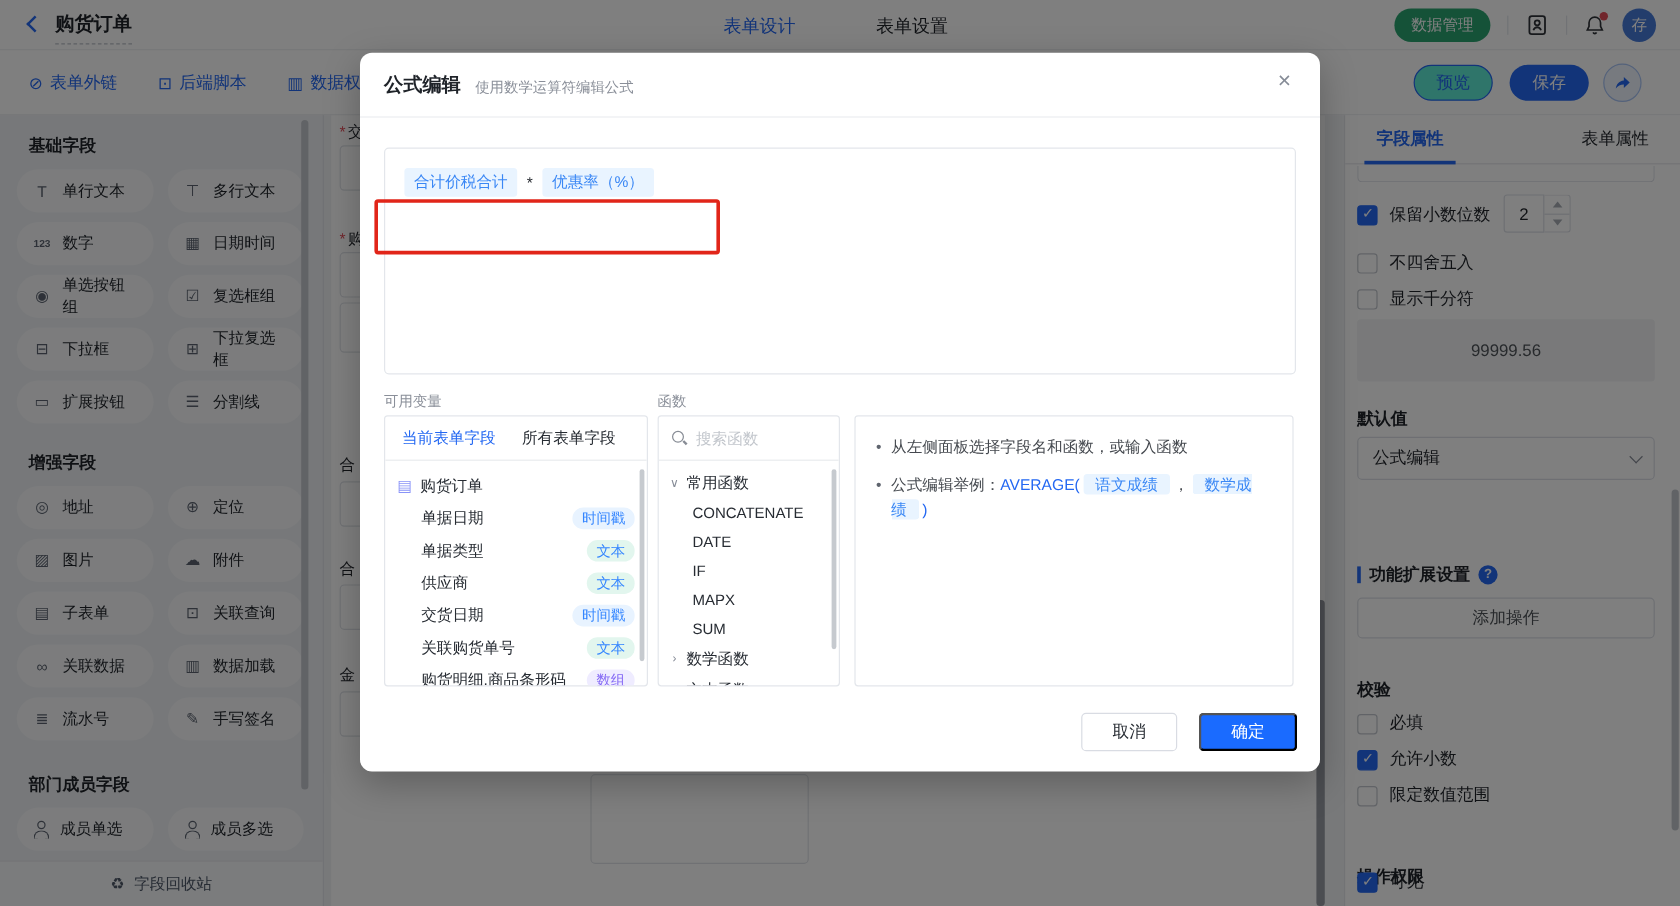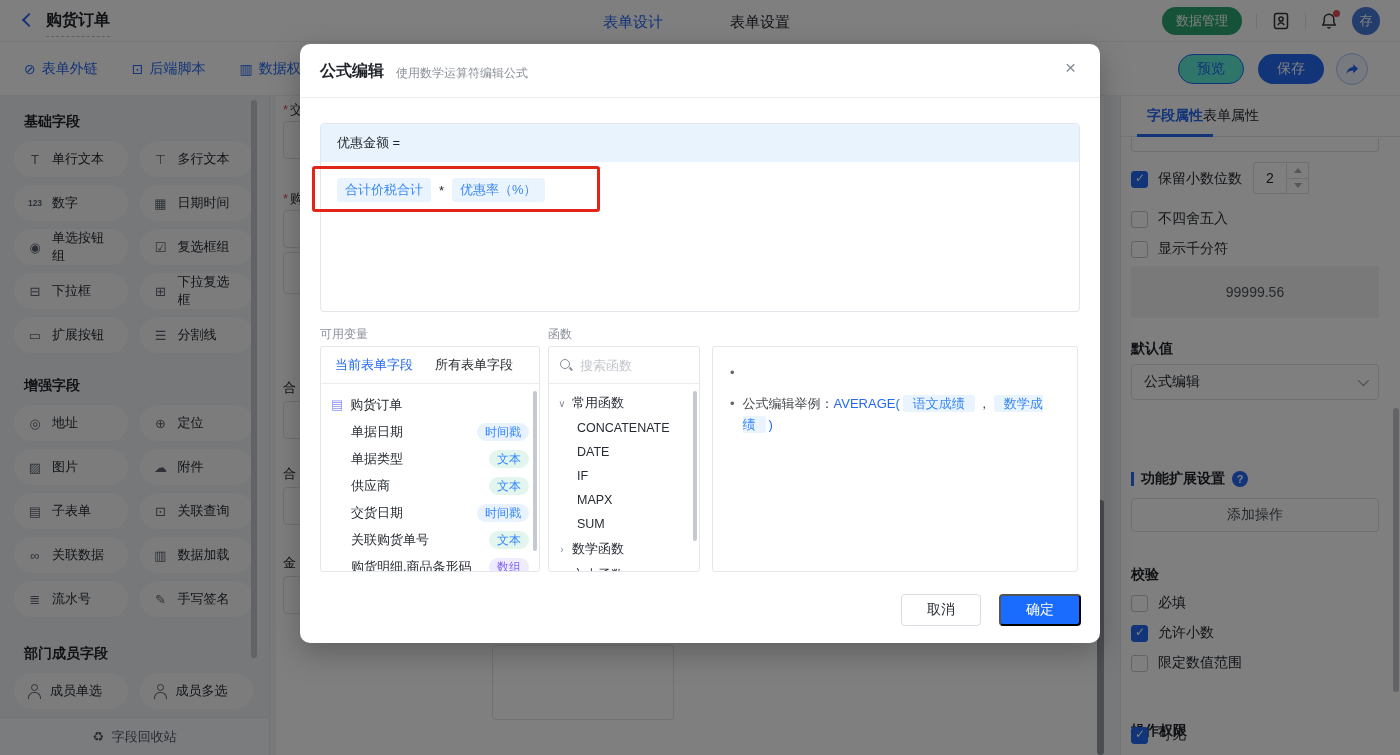--- a/index.html
+++ b/index.html
@@ -47,21 +47,21 @@
   .canvas-card { position:absolute; left:6px; top:0; width:828px; height:659px; background:#fff; }
   .cv-label { position:absolute; font-size:13px; color:#1f2329; white-space:nowrap; }
   .cv-req { color:#e34d59; margin-right:2px; }
   .cv-box { position:absolute; width:300px; background:#fff; border:1px solid #e0e3e8; border-radius:4px; }
 
   
   .dim { position:absolute; left:0; top:0; width:1400px; height:755px; background:rgba(0,0,0,0.5); z-index:10; }
 
   
   .rpanel { position:absolute; left:1120px; top:96px; width:280px; height:659px; background:#fff; border-left:1px solid #e5e6eb; z-index:1; }
-  .rp-tabs { position:absolute; left:0; top:0; width:100%; height:41px; border-bottom:1px solid #e5e6eb; display:flex; align-items:center; justify-content:flex-start; padding:0 26px; }
+  .rp-tabs { position:absolute; left:0; top:0; width:100%; height:41px; border-bottom:1px solid #e5e6eb; display:flex; align-items:center; justify-content:space-between; padding:0 26px; }
   .rp-tab { font-size:14px; color:#1f2329; position:relative; height:41px; line-height:38px; }
   .rp-tab.active { color:#2468f2; font-weight:bold; }
   .rp-tab.active::after { content:""; position:absolute; left:-10px; right:-10px; bottom:0; height:3px; background:#2468f2; }
   .rp-cut-select { position:absolute; left:10px; top:42px; width:248px; height:14px; border:1px solid #dcdfe6; border-top:none; border-radius:0 0 4px 4px; }
   .cb { width:17px; height:17px; border:1.5px solid #c3c7ce; border-radius:3px; background:#fff; flex:none; position:relative; }
   .cb.on { background:#2468f2; border-color:#2468f2; }
   .cb.on::after { content:"✓"; position:absolute; left:3px; top:-1px; color:#fff; font-size:12px; font-weight:bold; }
   .rp-row { position:absolute; left:10px; display:flex; align-items:center; gap:10px; font-size:14px; color:#1f2329; }
   .spin { position:absolute; left:132px; top:66px; display:flex; }
   .spin-val { width:34px; height:32px; border:1px solid #dcdfe6; border-radius:3px 0 0 3px; display:flex; align-items:center; justify-content:center; font-size:14px; color:#1f2329; }
@@ -371,21 +371,20 @@
   <div class="dim"></div>
 
   <div class="modal">
     <div class="m-header">
       <span class="m-title">公式编辑</span>
       <span class="m-sub">使用数学运算符编辑公式</span>
       <span class="m-close">×</span>
     </div>
 
     <div class="formula-box">
-      <div class="f-head">优惠金额 =</div>
       <div class="f-body">
         <span class="chip">合计价税合计</span>
         <span class="f-op">*</span>
         <span class="chip">优惠率（%）</span>
       </div>
     </div>
     <div class="red-box"></div>
 
     <span class="m-lbl" style="left:20px;">可用变量</span>
     <span class="m-lbl" style="left:248px;">函数</span>
@@ -451,20 +450,21 @@
             <span class="caret">›</span>
             <span>文本函数</span>
           </div>
       </div>
       <div class="scroll-thumb" style="right:2px; top:44px; width:4px; height:150px; background:#c6cacf; left:auto;"></div>
     </div>
 
     <div class="panel hints" style="left:412px; width:366px;">
       <div class="hint-row">
         <span class="hint-dot">•</span>
+        <span>从左侧面板选择字段名和函数，或输入函数</span>
       </div>
       <div class="hint-row">
         <span class="hint-dot">•</span>
         <span>
           <span>公式编辑举例：</span><span class="blue-t">AVERAGE(</span><span class="hchip">语文成绩</span><span>，</span><span class="hchip">数学成绩</span><span class="blue-t">)</span>
         </span>
       </div>
     </div>
 
     <button class="m-btn m-cancel">取消</button>

